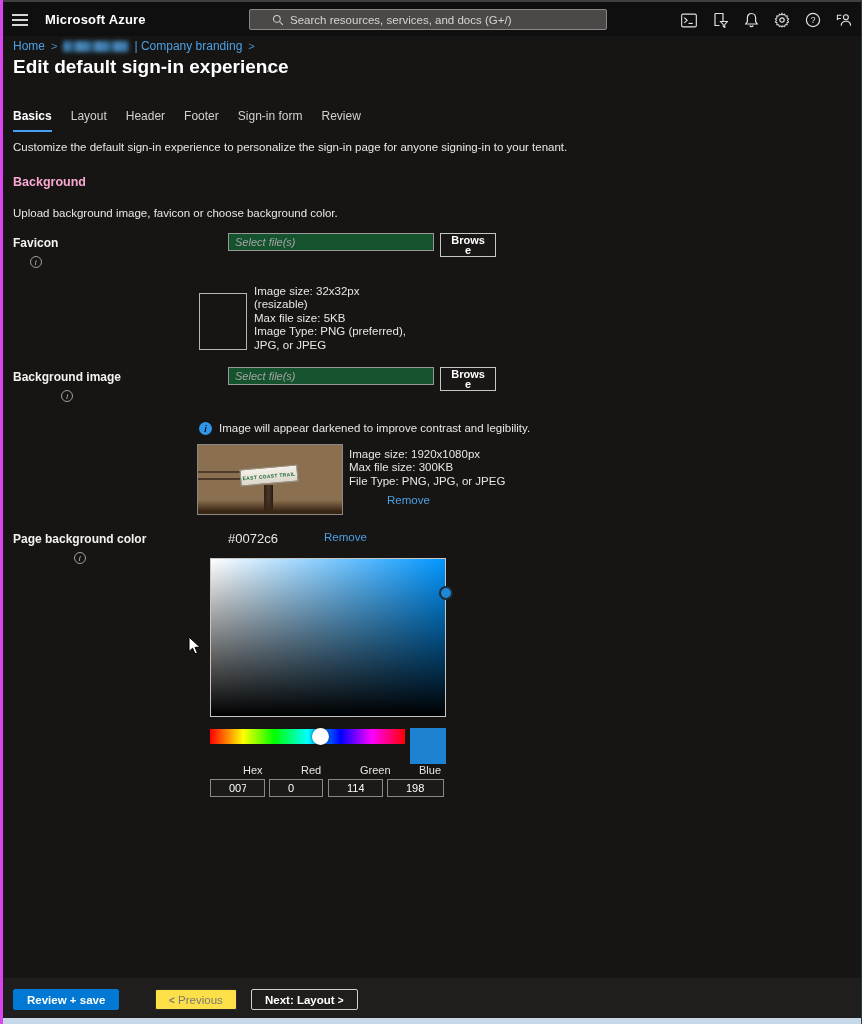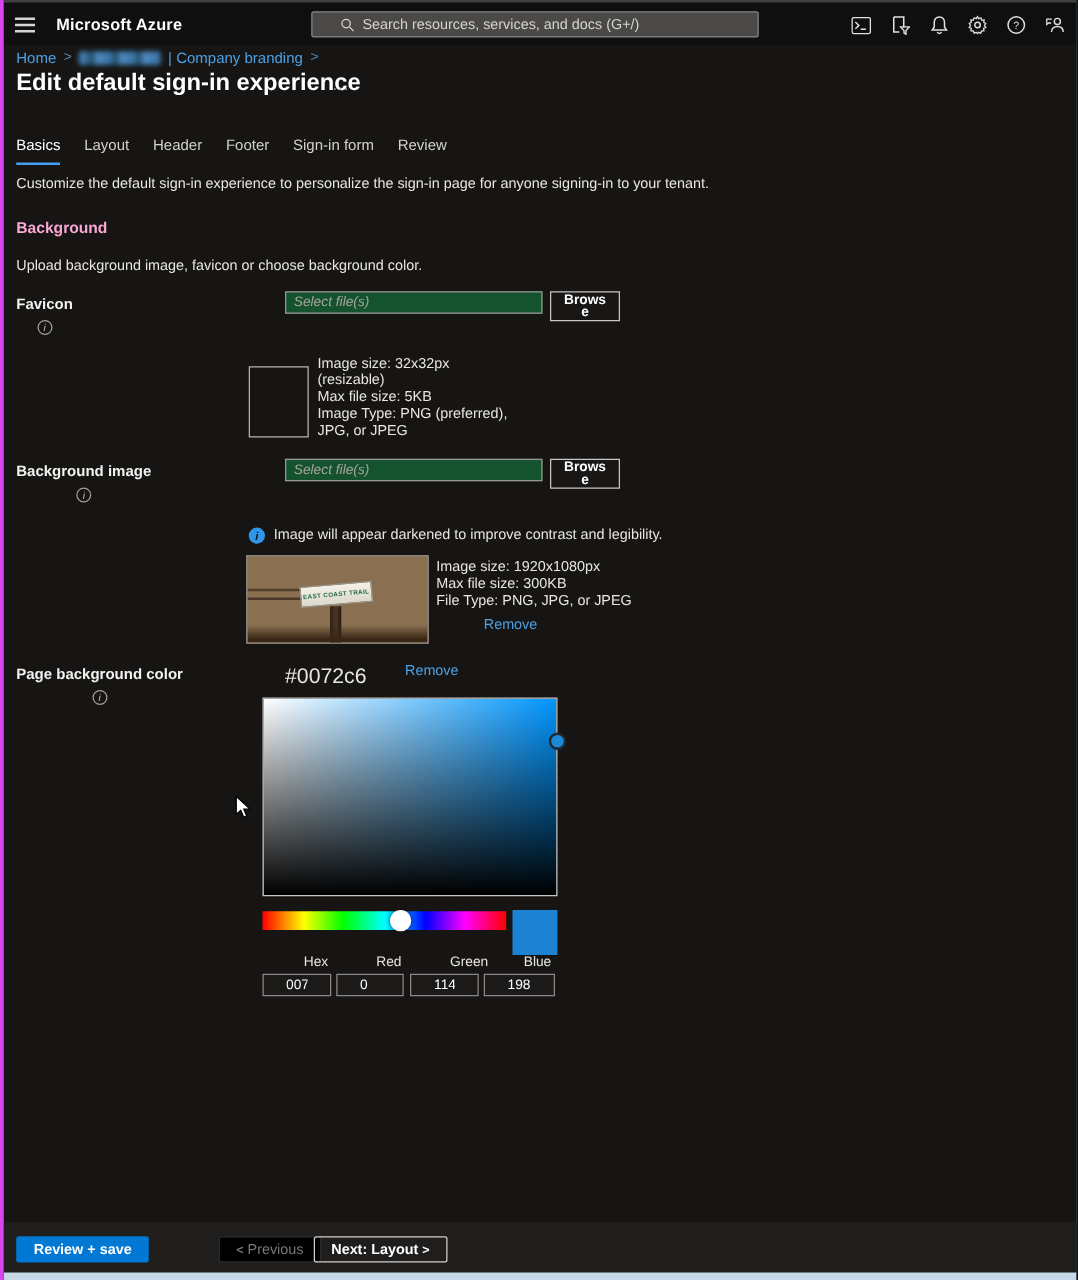--- a/index.html
+++ b/index.html
@@ -41,21 +41,21 @@
   .crumb-sep{ color:#4d8cbf; font-size:11px; }
   .redacted{ display:inline-block; width:66px; height:11px; border-radius:2px;
     background:repeating-linear-gradient(90deg,#3f7cae 0 7px,#2a5777 7px 13px,#4a88ba 13px 19px);
     filter:blur(2px); }
   
   .page-title{ position:absolute; left:10px; top:56px; font-size:19px; font-weight:bold; color:#ffffff; }
   .more-options{ position:absolute; left:263px; top:60px; background:none; border:none; color:#a19f9d;
     font-size:13px; letter-spacing:1px; cursor:pointer; }
   .tabs{ position:absolute; left:10px; top:109px; display:flex; gap:19px; font-size:12px; }
   .tab{ color:#d2d0ce; padding-bottom:9px; cursor:pointer; position:relative; }
-  .tab.active{ color:#ffffff; font-weight:normal; }
+  .tab.active{ color:#ffffff; font-weight:bold; }
   .tab.active::after{ content:""; position:absolute; left:0; right:0; bottom:0; height:2px; background:#479ef5; }
   .intro{ position:absolute; left:10px; top:141px; font-size:11.5px; color:#e8e6e3; }
   .section-heading{ position:absolute; left:10px; top:175px; font-size:12.5px; font-weight:bold; color:#f9a8d4;text-align:center; }
   .section-desc{ position:absolute; left:10px; top:207px; font-size:11.5px; color:#e8e6e3; }
   
   .field-label{ position:absolute; left:10px; font-size:12px; font-weight:bold; color:#f3f2f1;
     display:flex; align-items:center; gap:6px;flex-direction:column; }
   .info-circle{ width:12px; height:12px; border-radius:50%; border:1px solid #a19f9d; color:#c8c6c4;
     font-size:8px; font-weight:normal; display:inline-flex; align-items:center; justify-content:center; cursor:pointer; }
   .info-circle::after{ content:"i"; font-style:italic; }
@@ -88,21 +88,21 @@
   .thumb-fence{ position:absolute; left:0; top:26px; width:58px; height:2px; background:#473425; opacity:.85; }
   .thumb-fence2{ position:absolute; left:0; top:33px; width:52px; height:2px; background:#3c2b1e; opacity:.8; }
   .thumb-post{ position:absolute; left:66px; top:40px; width:9px; height:31px; background:linear-gradient(90deg,#2e2118,#4a3626 55%,#241810); }
   .thumb-sign{ position:absolute; left:42px; top:22px; width:58px; height:17px; background:linear-gradient(180deg,#f4f1ea,#ddd8cc);
     border:1px solid #9a9488; transform:rotate(-5deg);
     display:flex; align-items:center; justify-content:center; }
   .thumb-sign b{ font-size:5px; letter-spacing:.3px; color:#1e6b3c; font-weight:bold; white-space:nowrap; }
   .thumb-grass{ position:absolute; left:0; bottom:0; width:100%; height:14px;
     background:linear-gradient(180deg, rgba(62,42,24,0), #3a2615 80%); }
   
-  .pbc-value{ position:absolute; left:225px; top:531px; font-size:17px; color:#e8e6e3; }
+  .pbc-value{ position:absolute; left:225px; top:531px; font-size:13px; color:#e8e6e3; }
   .pbc-remove{ position:absolute; left:283px; top:531px; }
   .sv-area{ position:absolute; left:207px; top:558px; width:236px; height:159px;
     border:1px solid #c8c6c4; cursor:crosshair;
     background:
       linear-gradient(to top, #000 0%, rgba(0,0,0,0) 100%),
       linear-gradient(to right, #ffffff 0%, #0096ff 100%); }
   .sv-handle{ position:absolute; left:436px; top:586px; width:14px; height:14px; border-radius:50%;
     background:#1e88d8; border:2px solid #1f2a33; cursor:pointer; }
   .hue-slider{ position:absolute; left:207px; top:729px; width:195px; height:15px; cursor:pointer;
     background:linear-gradient(to right,#f00 0%,#ff0 17%,#0f0 33%,#0ff 50%,#00f 67%,#f0f 83%,#f00 100%); }
@@ -110,22 +110,22 @@
     background:#ffffff; box-shadow:0 0 3px rgba(0,0,0,.6); cursor:pointer; }
   .swatch{ position:absolute; left:407px; top:728px; width:36px; height:36px; }
   .rgb-label{ position:absolute; top:764px; font-size:11px; color:#e8e6e3;padding-left:32px; }
   .rgb-input{ position:absolute; top:779px; height:18px; background:#1b1a19; border:1px solid #8a8886;
     color:#ffffff; font-family:"Liberation Sans", sans-serif; font-size:11px; padding:0 18px; }
   
   .footer{ position:absolute; left:0; top:978px; width:862px; height:40px; background:#1f1e1d; }
   .btn-primary{ position:absolute; left:10px; top:11px; height:21px; padding:0 13px;
     background:#0078d4; border:1px solid #0078d4; border-radius:2px; color:#fff;
     font-family:"Liberation Sans", sans-serif; font-size:11.5px; font-weight:bold; cursor:pointer; }
-  .btn-disabled{ position:absolute; left:172px; top:11px; height:21px; padding:0 13px;
-    background:#000000; border:1px solid #2b2a29; border-radius:2px; color:#7a7876;
+  .btn-disabled{ position:absolute; left:152px; top:11px; height:21px; padding:0 13px;
+    background:#fde047; border:1px solid #2b2a29; border-radius:2px; color:#7a7876;
     font-family:"Liberation Sans", sans-serif; font-size:11.5px; cursor:default; }
   .btn-outline{ position:absolute; left:248px; top:11px; height:21px; padding:0 13px;
     background:transparent; border:1px solid #d2d0ce; border-radius:2px; color:#ffffff;
     font-family:"Liberation Sans", sans-serif; font-size:11.5px; font-weight:bold; cursor:pointer; }
   .chev{ font-size:10px; font-weight:bold; }
   .bottom-strip{ position:absolute; left:0; top:1018px; width:862px; height:6px; background:#c7d9e8; }
   
   .cursor{ position:absolute; left:185px; top:636px; pointer-events:none; }
 </style>
 </head>

